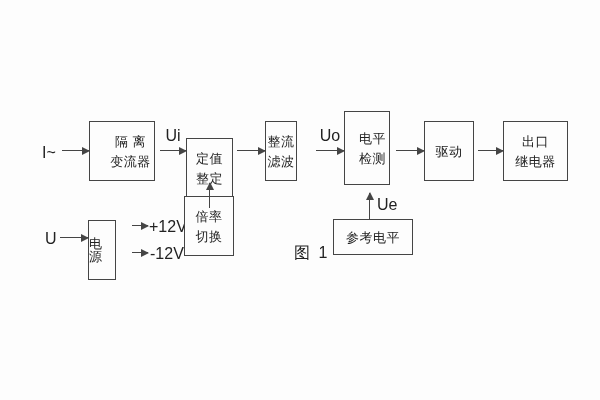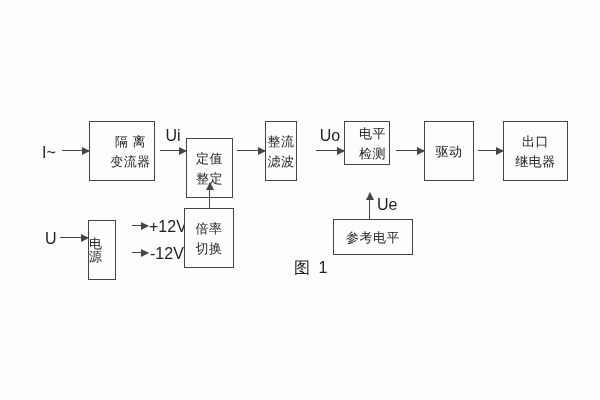--- a/index.html
+++ b/index.html
@@ -62,25 +62,25 @@
     left: -3.5px;
     width: 0; height: 0;
     border-bottom: 8px solid #454545;
     border-left: 4px solid transparent;
     border-right: 4px solid transparent;
   }
   
   .b-isolation  { left: 89px;  top: 121px; width: 66px; height: 60px; padding-left: 17px; }
   .b-setting    { left: 186px; top: 121px; width: 47px; height: 60px; margin-top: 17px; }
   .b-rectifier  { left: 265px; top: 121px; width: 32px; height: 60px; }
-  .b-level      { left: 344px; top: 121px; width: 46px; height: 44px; padding-left: 11px; }
+  .b-level      { left: 344px; top: 111px; width: 46px; height: 74px; padding-left: 11px; }
   .b-drive      { left: 424px; top: 121px; width: 50px; height: 60px; }
   .b-relay      { left: 503px; top: 121px; width: 65px; height: 60px; }
   .b-power      { left: 88px;  top: 192px; width: 28px; height: 60px; margin-top: 28px; }
-  .b-ratio      { left: 184px; top: 208px; width: 50px; height: 60px; }
+  .b-ratio      { left: 184px; top: 196px; width: 50px; height: 60px; }
   .b-reference  { left: 333px; top: 219px; width: 80px; height: 36px; }
   
   .a-i    { left: 62px;  top: 150px; width: 27px; }
   .a-ui   { left: 160px; top: 150px; width: 26px; }
   .a-s23  { left: 237px; top: 150px; width: 28px; }
   .a-uo   { left: 316px; top: 150px; width: 28px; }
   .a-s45  { left: 396px; top: 150px; width: 28px; }
   .a-s56  { left: 478px; top: 150px; width: 25px; }
   .a-u    { left: 60px;  top: 237px; width: 28px; }
   .a-p12  { left: 132px; top: 225px; width: 16px; }
@@ -88,21 +88,21 @@
   .a-ratio-up { left: 209px; top: 183px; height: 25px; }
   .a-ue       { left: 369px; top: 193px; height: 26px; }
   
   .l-i    { left: 42px;  top: 145px; }
   .l-u    { left: 45px;  top: 231px; }
   .l-ui   { left: 158px; top: 128px; width: 30px; }
   .l-uo   { left: 314px; top: 128px; width: 32px; }
   .l-ue   { left: 377px; top: 197px; }
   .l-p12  { left: 149px; top: 219px; }
   .l-n12  { left: 150px; top: 246px; }
-  .l-cap  { left: 294px; top: 260px; letter-spacing: 2px; }
+  .l-cap  { left: 294px; top: 245px; letter-spacing: 2px; }
 </style>
 </head>
 <body>
 
 <div class="canvas">
 
   <span class="sig l-i">I~</span>
   <span class="sig l-u">U</span>
 
   <span class="sig l-ui center">Ui</span>

